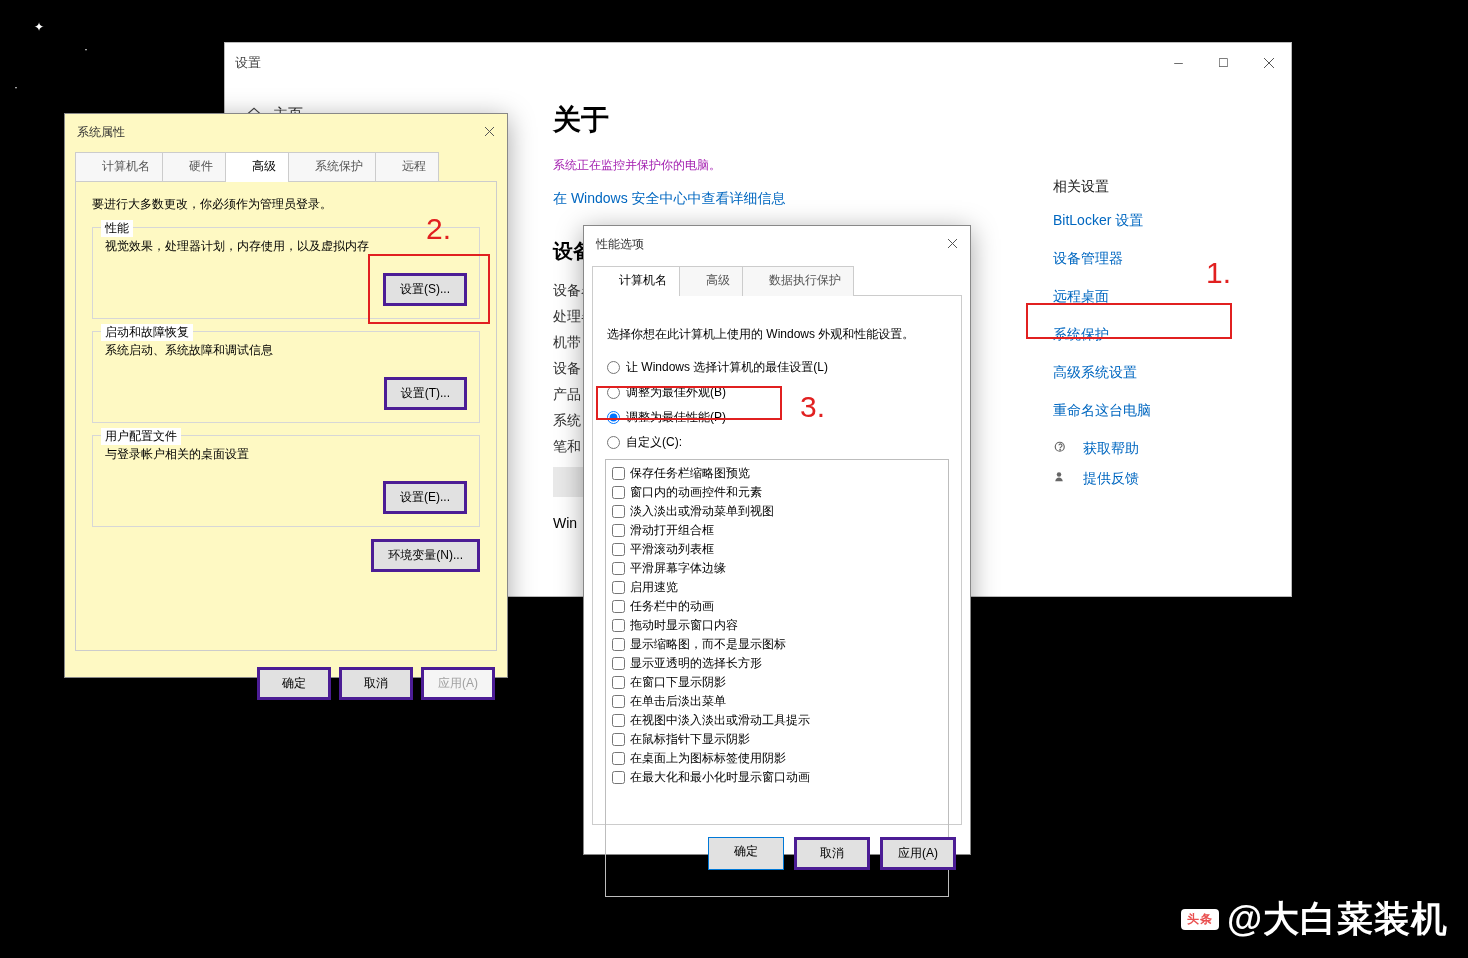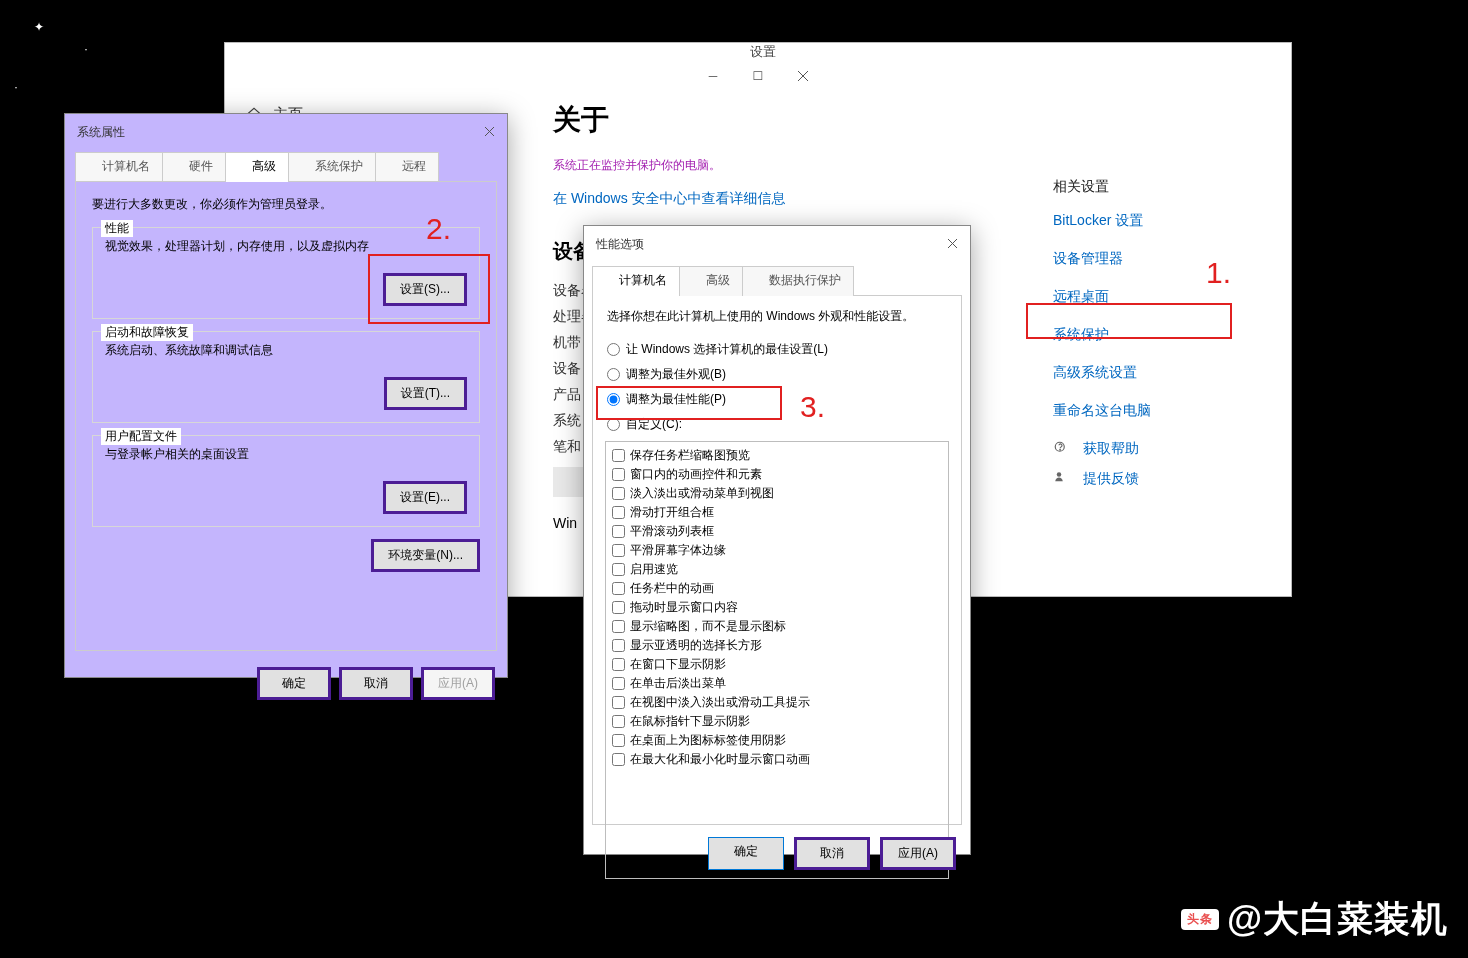--- a/index.html
+++ b/index.html
@@ -1,19 +1,19 @@
 <!DOCTYPE html>
 <html><head>
 <meta charset="utf-8">
 <style>
   * { box-sizing: border-box; font-family: "Microsoft YaHei", "Segoe UI", sans-serif; }
   body { margin:0; background:#000; width:1468px; height:958px; position:relative; overflow:hidden; }
   .star { position:absolute; color:#fff; font-size:12px; pointer-events:none;}
   .window { position:absolute; background:#fff; border:1px solid #888; box-shadow:0 5px 25px rgba(0,0,0,.35);}
-  .titlebar { display:flex; align-items:center; justify-content:space-between; height:30px; border-bottom:1px solid #e6e6e6;flex-direction:column;}
+  .titlebar { display:flex; align-items:center; justify-content:space-between; height:30px; border-bottom:1px solid #e6e6e6;}
   .titlebar .title { font-size:12px; color:#444; padding-left:10px;}
   .winbtns { display:flex; }
   .winbtn { width:45px; height:30px; display:flex; align-items:center; justify-content:center; font-size:12px; color:#555;}
   
   .settings { left:224px; top:42px; width:1068px; height:555px; border:1px solid #bbb;}
   .settings .titlebar{border-bottom:none; height:40px;}
   .settings .title{font-size:13px;}
   .settings-body { display:flex; position:relative; height:calc(100% - 40px);}
   .home { position:absolute; left:20px; top:22px; display:flex; align-items:center; gap:10px; color:#333; font-size:15px;}
   .gear{ width:18px; height:18px; display:inline-block;}
@@ -23,40 +23,40 @@
   .link{color:#0067c0; font-size:14px; cursor:pointer; display:block; margin-bottom:30px;}
   .grayblock{ background:#e9e9e9; height:30px; width:60px; margin-top:8px;}
   .specs{font-size:14px; color:#333; line-height:26px;}
   .related { position:absolute; right:28px; top:95px; width:210px;}
   .related h3{font-size:14px; font-weight:400; color:#222; margin:0 0 16px 0;}
   .rlink{color:#0067c0; font-size:14px; margin-bottom:20px; display:block; cursor:pointer;}
   .iconrow{display:flex; align-items:center; gap:12px; margin-top:6px; color:#0067c0; font-size:14px; cursor:pointer;}
   .iconrow .ic{width:18px;height:18px; color:#666;}
 
   
-  .sysprops { left:64px; top:113px; width:444px; height:565px; background:#c4b5fd;}
+  .sysprops { left:64px; top:113px; width:444px; height:565px; background:#fef9c3;}
   .sp-title{font-size:12px; color:#333; padding:10px 12px; display:flex; justify-content:space-between; align-items:center;}
   .tabs { display:flex; padding:0 10px;}
   .tab { font-size:12px; padding:5px 12px 7px 26px; border:1px solid #ccc; background:#fcfcfc; position:relative; top:1px; border-bottom:none; margin-right:-1px;}
   .tab.active{ background:#fff; z-index:2;}
   .tab.inactive{background:#f7f7f7; color:#555;}
   .tabpanel{ border:1px solid #ccc; margin:0 10px 8px 10px; padding:14px 16px 10px 16px; height:470px; position:relative;}
   .admin{font-size:12px; margin-bottom:14px;}
   .grp { border:1px solid #d7d7d7; padding:10px 12px 12px 12px; margin-bottom:12px; position:relative;}
   .grp .legend{position:absolute; top:-8px; left:8px; background:#fff; padding:0 4px; font-size:12px;}
   .grp .desc{font-size:12px; margin-bottom:28px;}
   .btn{border:3px solid #4c1d95; background:#e1e1e1; font-size:12px; padding:5px 14px; min-width:74px; text-align:center; cursor:pointer;}
   .btn.disabled{color:#a0a0a0; background:#f5f5f5;}
   .grp .right{position:absolute; right:12px; bottom:12px;}
   .sp-buttons{display:flex; justify-content:flex-end; gap:8px; padding:8px 12px 12px 12px;}
 
   
   .perf { left:583px; top:225px; width:388px; height:630px; background:#fff; border:1px solid #888;}
   .perf .tabs{padding:2px 8px 0 8px;}
-  .instr{font-size:12px; margin:8px 0 16px 2px;}
+  .instr{font-size:12px; margin:26px 0 16px 2px;}
   .radio{display:flex; align-items:center; font-size:12px; margin:3px 0 8px 2px; gap:6px;}
   .radio input{margin:0;}
   .chkarea{border:1px solid #bdbdbd; height:438px; overflow-y:auto; padding:4px 6px;}
   .chk{display:flex; align-items:center; font-size:12px; padding:1px 0; gap:5px;}
   .chk input{margin:0; width:13px; height:13px;}
   .perf-buttons{display:flex; justify-content:flex-end; gap:10px; padding:12px 14px;}
   .perf-buttons .btn{min-width:76px;}
   .defaultbtn{border:1px solid #0078d7;}
 
   

